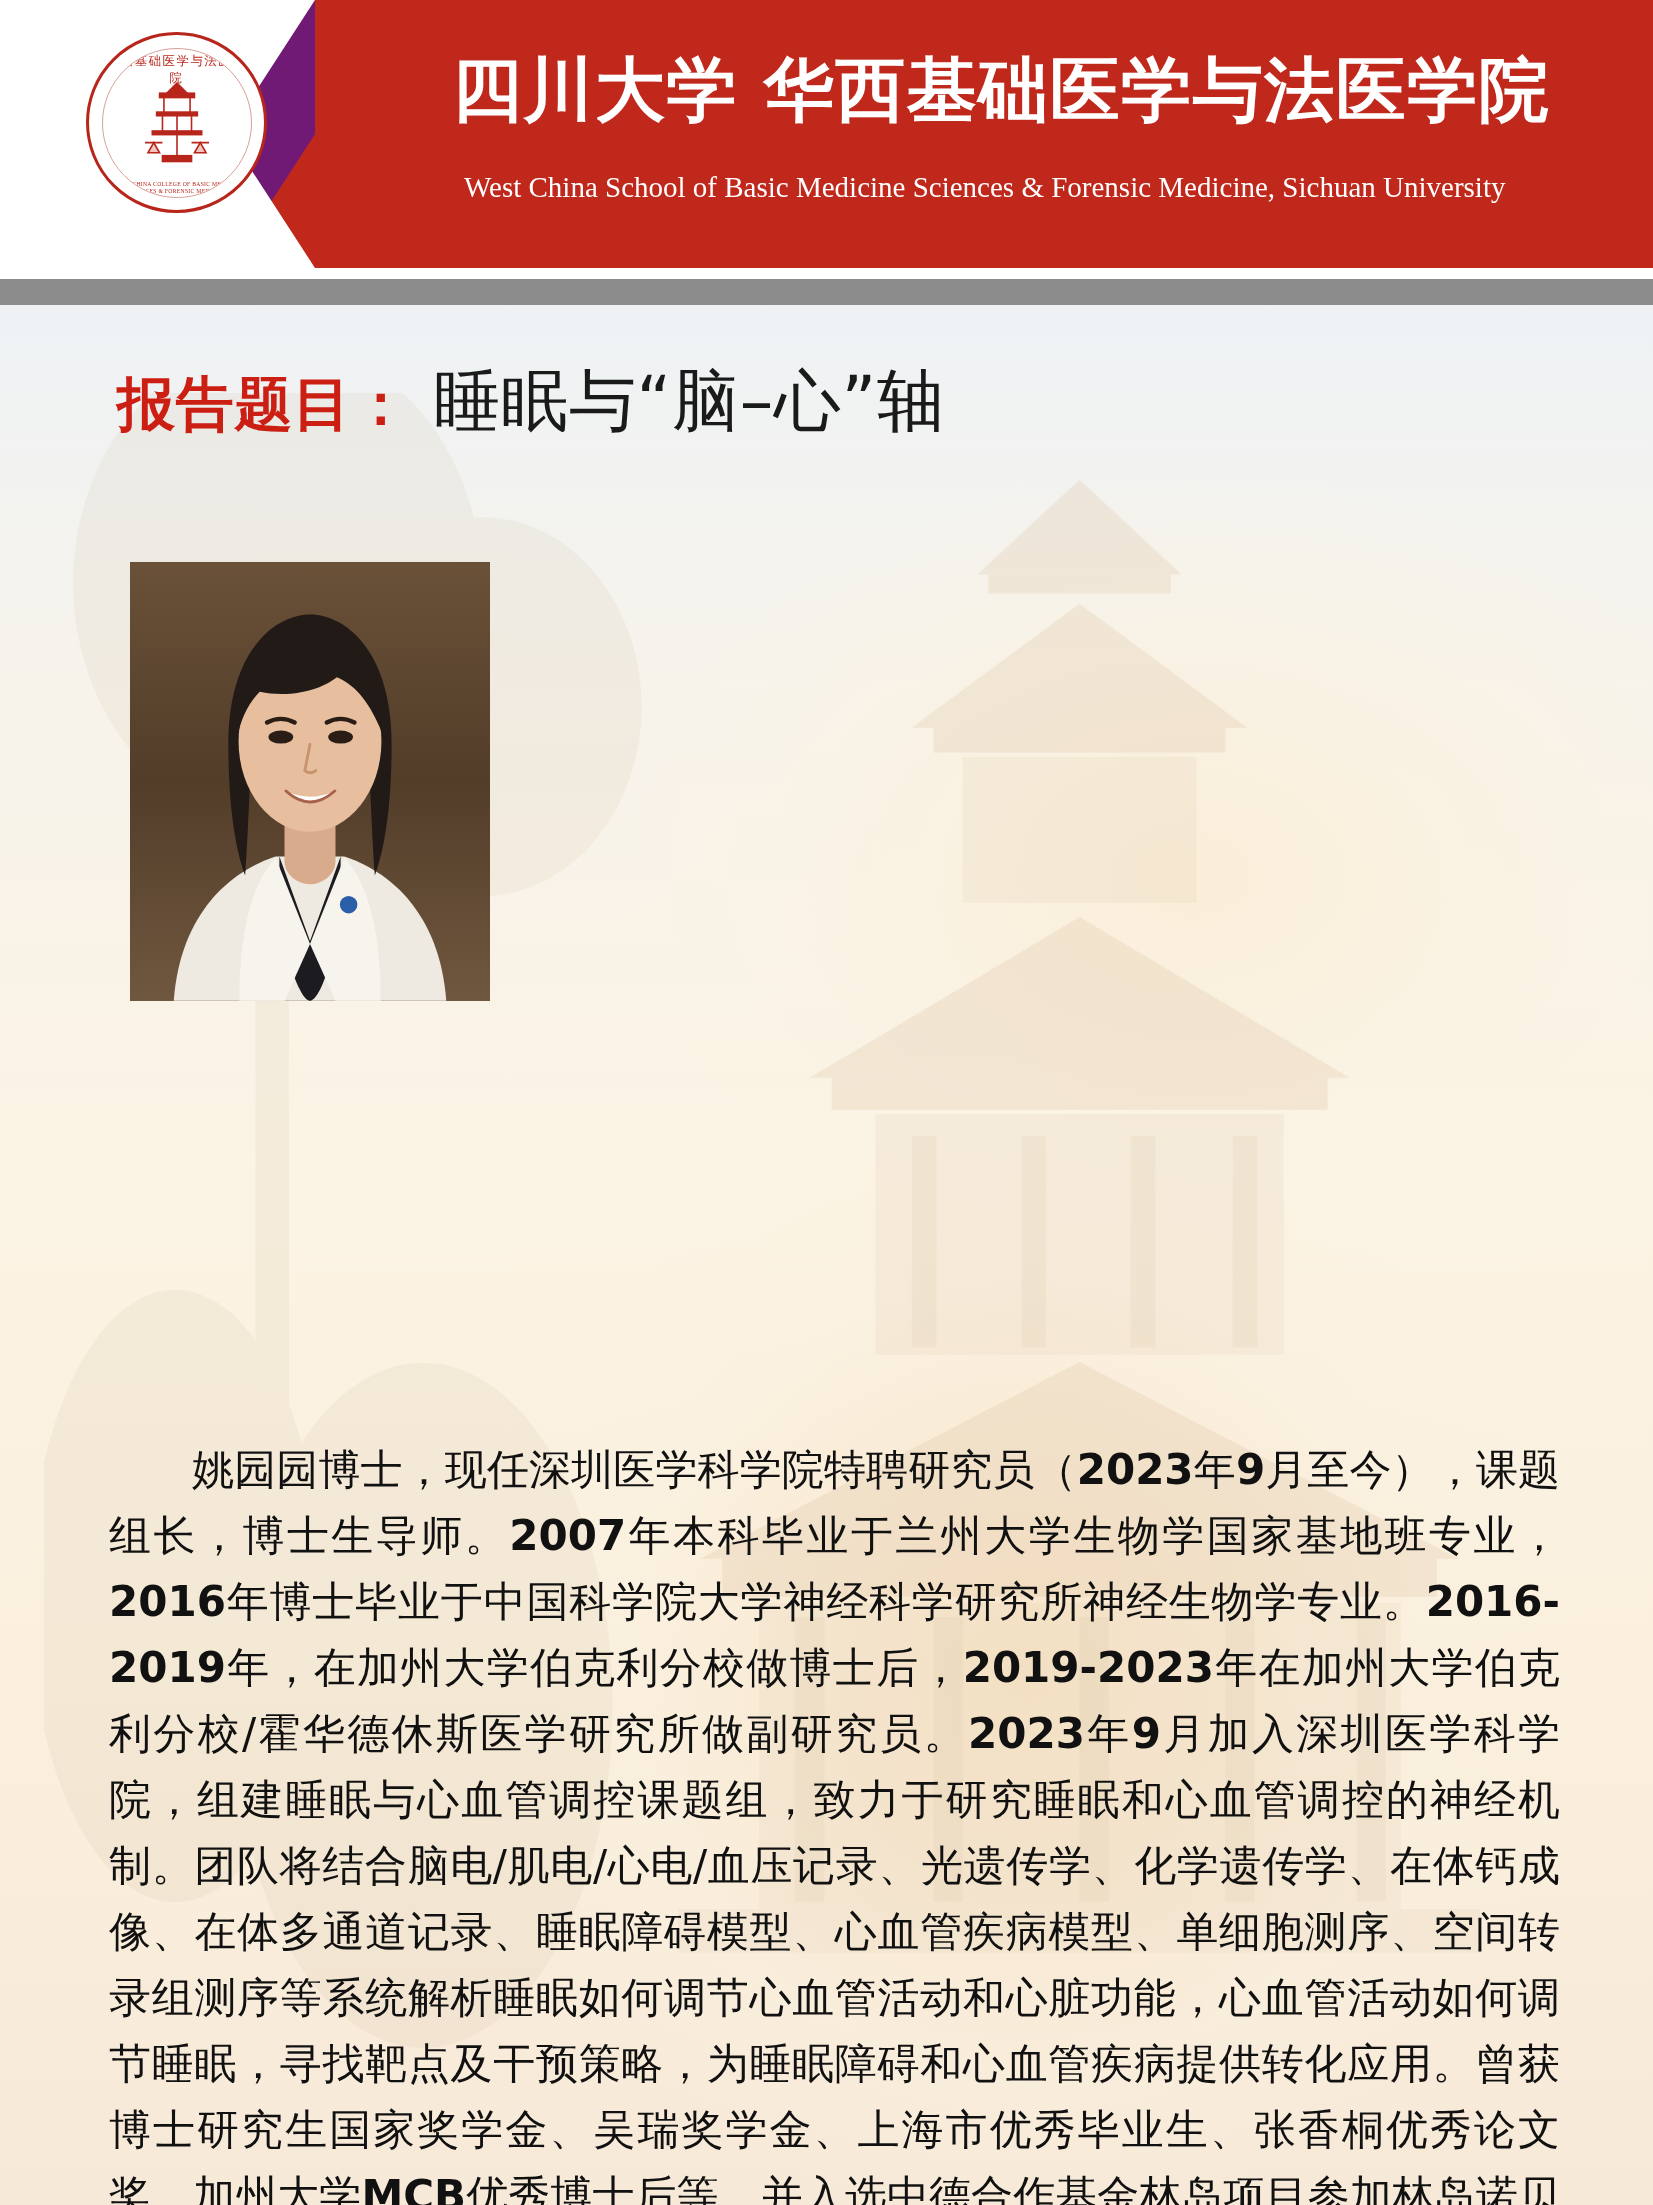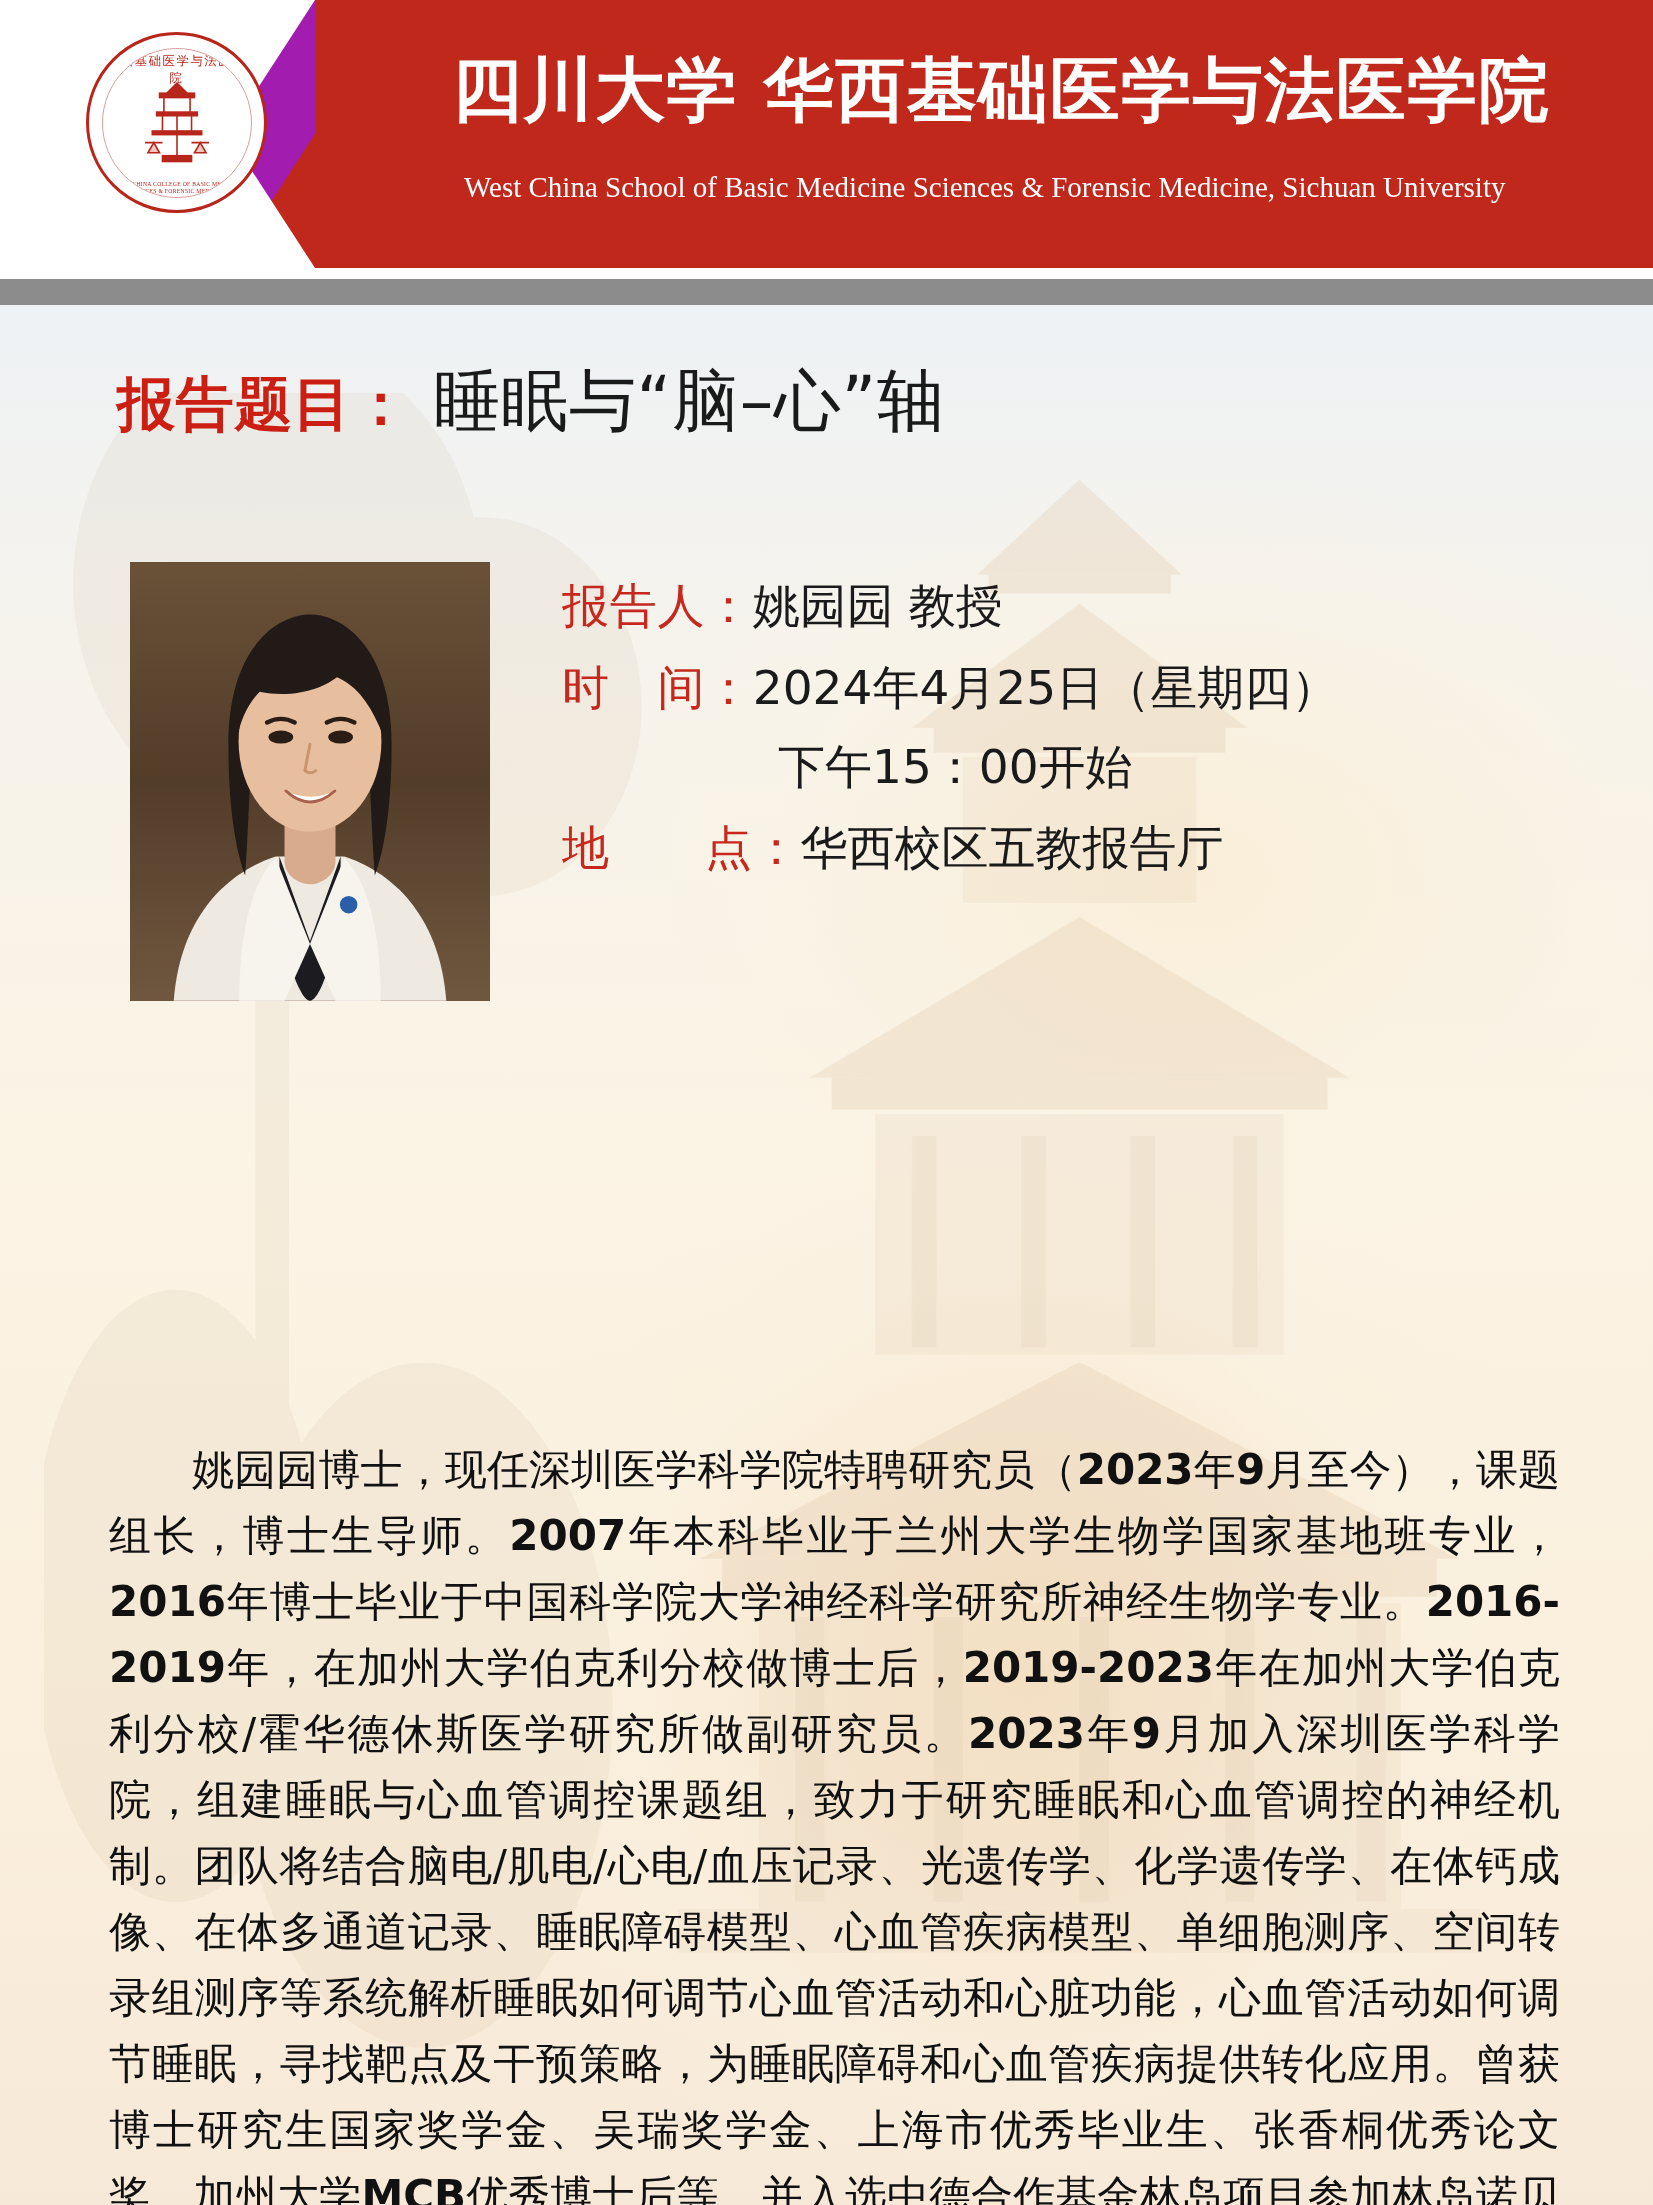--- a/index.html
+++ b/index.html
@@ -13,21 +13,21 @@
     font-family: "Liberation Serif", serif;
     overflow: hidden;
     position: relative;
   }
 
   
   .header {
     position: relative;
     width: 1654px;
     height: 268px;
-    background: #a21caf;
+    background: #701a75;
     overflow: hidden;
   }
   .header-red {
     position: absolute;
     left: 0;
     top: 0;
     width: 1654px;
     height: 268px;
     background: #c0281c;
     clip-path: polygon(315px 0, 1654px 0, 1654px 268px, 228px 268px, 315px 134px);
@@ -363,32 +363,17 @@
 
       <path d="M214 314 Q247 342 281 314 Q247 330 214 314 Z" fill="#ffffff"></path>
       <path d="M214 314 Q247 344 281 314" stroke="#a8624c" stroke-width="4" fill="none" stroke-linecap="round"></path>
 
       <path d="M200 406 L247 524 L212 602 L150 602 C150 500 170 436 200 406 Z" fill="#f7f4ee"></path>
       <path d="M294 406 L247 524 L282 602 L344 602 C344 500 324 436 294 406 Z" fill="#f7f4ee"></path>
       <circle cx="300" cy="470" r="12" fill="#2b5ea8"></circle>
     </svg>
   </div>
 
-  <div class="info">
-    <div class="info-line">
-      <span class="info-label">报告人：</span>
-      <span class="info-value">姚园园 教授</span>
-    </div>
-    <div class="info-line">
-      <span class="info-label spaced">时　间：</span>
-      <span class="info-value">2024年4月25日（星期四）</span>
-    </div>
-    <div class="info-sub">下午15：00开始</div>
-    <div class="info-line">
-      <span class="info-label spaced">地　　点：</span>
-      <span class="info-value">华西校区五教报告厅</span>
-    </div>
-  </div>
 
   <div class="bio-body">姚园园博士，现任深圳医学科学院特聘研究员（<b>2023</b>年<b>9</b>月至今），课题组长，博士生导师。<b>2007</b>年本科毕业于兰州大学生物学国家基地班专业，　<b>2016</b>年博士毕业于中国科学院大学神经科学研究所神经生物学专业。<b>2016-2019</b>年，在加州大学伯克利分校做博士后，<b>2019-2023</b>年在加州大学伯克利分校/霍华德休斯医学研究所做副研究员。<b>2023</b>年<b>9</b>月加入深圳医学科学院，组建睡眠与心血管调控课题组，致力于研究睡眠和心血管调控的神经机制。团队将结合脑电/肌电/心电/血压记录、光遗传学、化学遗传学、在体钙成像、在体多通道记录、睡眠障碍模型、心血管疾病模型、单细胞测序、空间转录组测序等系统解析睡眠如何调节心血管活动和心脏功能，心血管活动如何调节睡眠，寻找靶点及干预策略，为睡眠障碍和心血管疾病提供转化应用。曾获博士研究生国家奖学金、吴瑞奖学金、上海市优秀毕业生、张香桐优秀论文奖、加州大学<b>MCB</b>优秀博士后等，并入选中德合作基金林岛项目参加林岛诺贝尔奖获奖者大会。论文发表在（篇）和等期刊。</div>
 
 </div>
 
 
 </body></html>

